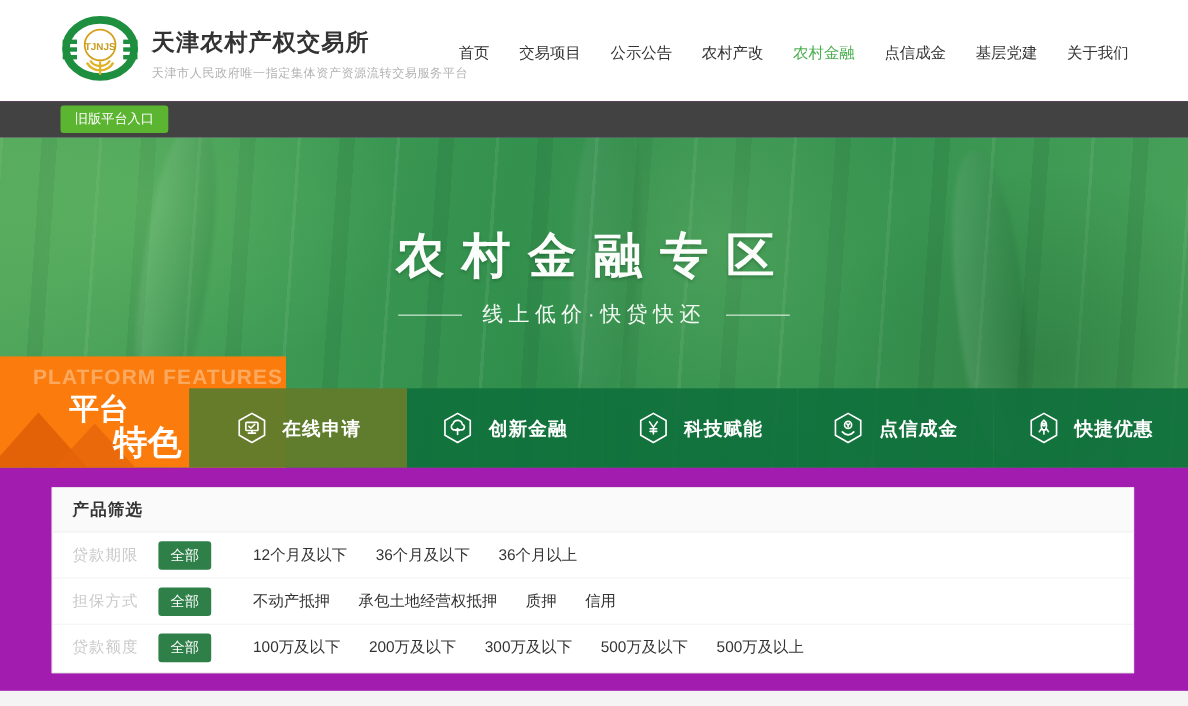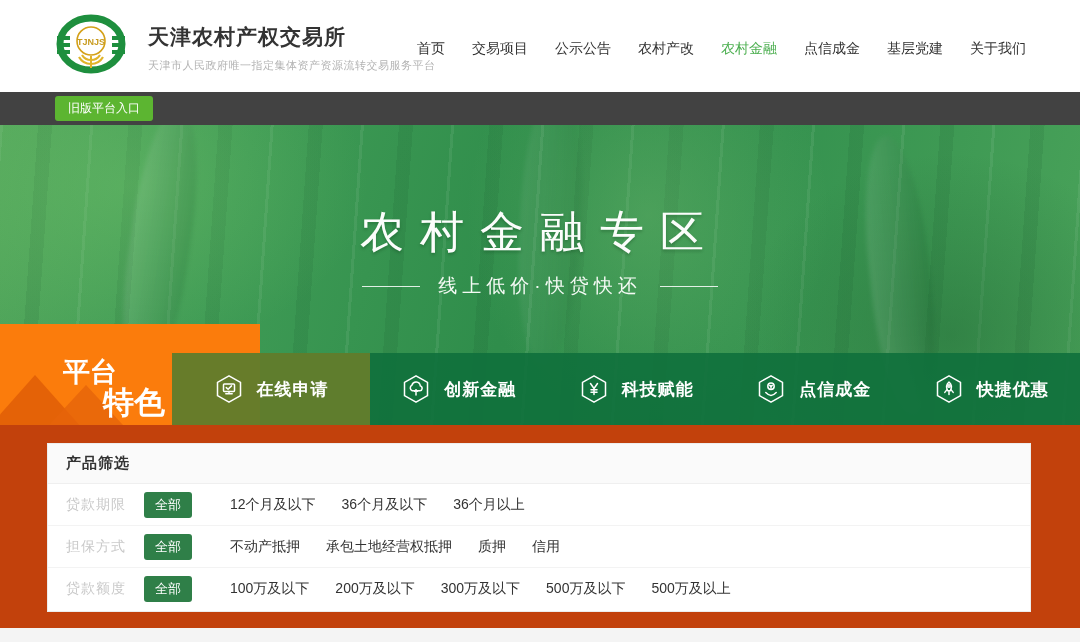--- a/index.html
+++ b/index.html
@@ -1,23 +1,23 @@
 <!DOCTYPE html>
 <html><head>
 <meta charset="utf-8">
 <style>
   * { margin:0; padding:0; box-sizing:border-box; }
   html,body { width:1080px; height:642px; overflow:hidden; background:#fff;
     font-family:"Liberation Sans", sans-serif; }
-  .stage { position:relative; width:1080px; height:642px; background:#c2410c; }
+  .stage { position:relative; width:1080px; height:642px; background:#a21caf; }
 
   
   .header { position:absolute; left:0; top:0; width:1080px; height:92px; background:#fff; }
   .brand { position:absolute; left:56px; top:13px; display:flex; align-items:center; }
-  .brand-text { margin-left:22px; }
+  .brand-text { margin-left:12px; }
   .brand-title { font-size:21px; font-weight:bold; color:#333; letter-spacing:1px; }
   .brand-sub { font-size:11px; color:#b3b3b3; margin-top:7px; letter-spacing:.5px; }
   .nav { position:absolute; right:54px; top:40px; display:flex; gap:27px; }
   .nav-item { font-size:14px; color:#333; cursor:pointer; white-space:nowrap; }
   .nav-item.active { color:#4caf50; }
 
   
   .darkbar { position:absolute; left:0; top:92px; width:1080px; height:33px; background:#424242; }
   .old-btn { position:absolute; left:55px; top:4px; height:25px; padding:12px 13px;
     background:#5cb531; color:#fff; font-size:12px; border:none; border-radius:3px;
@@ -28,21 +28,21 @@
     background:
       radial-gradient(ellipse 340px 240px at 12% 20%, rgba(120,200,110,.35), transparent 70%),
       radial-gradient(ellipse 300px 260px at 88% 70%, rgba(30,100,50,.45), transparent 70%),
       radial-gradient(ellipse 260px 300px at 60% 30%, rgba(150,210,130,.25), transparent 70%),
       repeating-linear-gradient(94deg, rgba(255,255,255,.07) 0 3px, rgba(0,0,0,0) 3px 38px, rgba(20,80,40,.12) 38px 52px, rgba(0,0,0,0) 52px 90px),
       linear-gradient(105deg, #54a85c 0%, #3f9b55 22%, #2f8d4b 48%, #35924f 68%, #4aa35a 100%);
   }
   .hero-blade { position:absolute; width:60px; height:280px; border-radius:50%/45%;
     background:linear-gradient(90deg, rgba(255,255,255,.10), rgba(0,60,20,.12)); filter:blur(2px); }
   .hero-title { position:absolute; left:0; top:78px; width:1080px; text-align:center;
-    font-size:44px; font-weight:normal; color:#fbfdfb; letter-spacing:16px;
+    font-size:44px; font-weight:bold; color:#fbfdfb; letter-spacing:16px;
     text-shadow:0 2px 3px rgba(0,40,10,.25); }
   .hero-sub-wrap { position:absolute; left:0; top:148px; width:1080px;
     display:flex; align-items:center; justify-content:center; gap:18px; }
   .hero-line { width:58px; height:1px; background:rgba(255,255,255,.85); }
   .hero-sub { font-size:19px; color:#f4faf4; letter-spacing:5px; }
 
   
   .feature-block { position:absolute; left:0; top:324px; width:260px; height:101px;
     background:#fb7c0c; overflow:hidden; }
   .fb-tri1 { position:absolute; left:-20px; bottom:-12px; width:0; height:0;
@@ -132,20 +132,21 @@
     <div class="hero-sub-wrap">
       <span class="hero-line"></span>
       <span class="hero-sub">线上低价·快贷快还</span>
       <span class="hero-line"></span>
     </div>
   </div>
 
   <div class="feature-block">
     <div class="fb-tri1"></div>
     <div class="fb-tri2"></div>
+    <div class="fb-eyebrow">PLATFORM FEATURES</div>
     <div class="fb-line1">平台</div>
     <div class="fb-line2">特色</div>
   </div>
 
   <div class="feature-menu">
     <div class="fm-item active">
       <span class="fm-icon">
         <svg width="30" height="30" viewBox="0 0 30 30" fill="none" stroke="#fff" stroke-width="1.5" stroke-linejoin="round" stroke-linecap="round">
           <path d="M15 1.8 L26.5 8.3 V21.7 L15 28.2 L3.5 21.7 V8.3 Z"></path>
           <rect x="9.5" y="10" width="11" height="7.4" rx="0.8"></rect>

